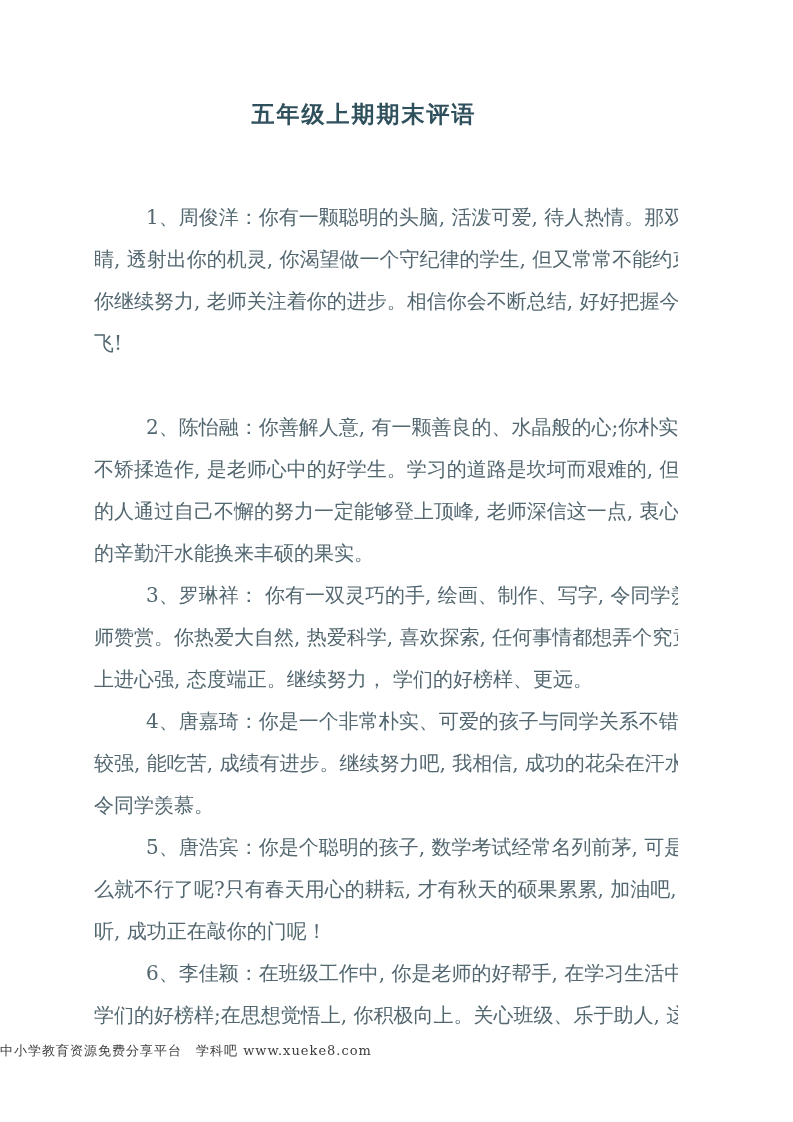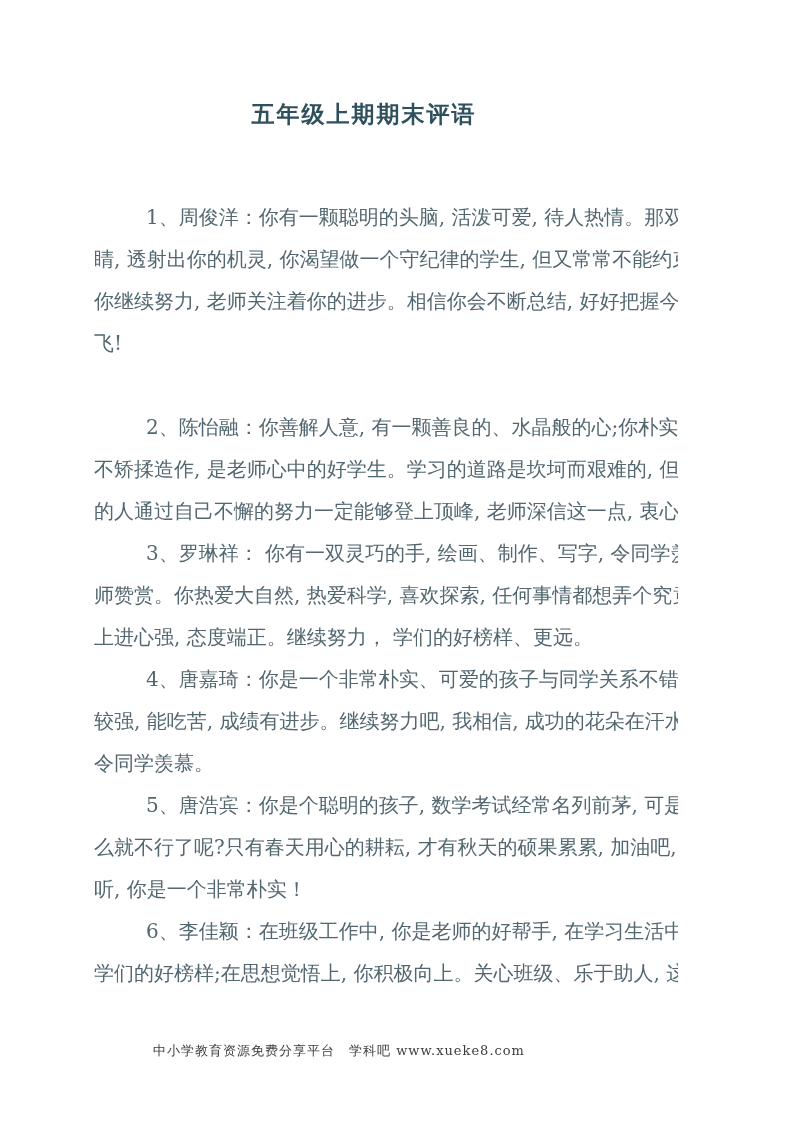--- a/index.html
+++ b/index.html
@@ -47,21 +47,21 @@
   .line.first { padding-left: 52px; }
   .line.short-last {
     text-align: left;
     text-align-last: left;
   }
   .footer {
     position: absolute;
     left: 0;
     top: 1042px;
     width: 100%;
-    text-align: center;
+    text-align: left;
     font-size: 13px;
     color: var(--footer-color, #3d3d3d);
     letter-spacing: 1px;
   }
 </style>
 </head>
 <body>
 
 <div class="page">
   <div class="doc-title">五年级上期期末评语</div>
@@ -70,35 +70,36 @@
       <div class="para gap-after">
         <div class="line first">1、周俊洋：你有一颗聪明的头脑, 活泼可爱, 待人热情。那双黑亮的眼</div>
         <div class="line">睛, 透射出你的机灵, 你渴望做一个守纪律的学生, 但又常常不能约束自己。望</div>
         <div class="line">你继续努力, 老师关注着你的进步。相信你会不断总结, 好好把握今天, 早日腾</div>
         <div class="line short-last">飞!</div>
       </div>
       <div class="para">
         <div class="line first">2、陈怡融：你善解人意, 有一颗善良的、水晶般的心;你朴实无华, 毫</div>
         <div class="line">不矫揉造作, 是老师心中的好学生。学习的道路是坎坷而艰难的, 但勤奋执着</div>
         <div class="line">的人通过自己不懈的努力一定能够登上顶峰, 老师深信这一点, 衷心地希望你</div>
+        <div class="line short-last">的辛勤汗水能换来丰硕的果实。</div>
       </div>
       <div class="para">
         <div class="line first">3、罗琳祥： 你有一双灵巧的手, 绘画、制作、写字, 令同学羡慕, 令老</div>
         <div class="line">师赞赏。你热爱大自然, 热爱科学, 喜欢探索, 任何事情都想弄个究竟。你学习</div>
         <div class="line short-last">上进心强, 态度端正。继续努力， 学们的好榜样、更远。</div>
       </div>
       <div class="para">
         <div class="line first">4、唐嘉琦：你是一个非常朴实、可爱的孩子与同学关系不错。自觉性</div>
         <div class="line">较强, 能吃苦, 成绩有进步。继续努力吧, 我相信, 成功的花朵在汗水的浇灌中</div>
         <div class="line short-last">令同学羡慕。</div>
       </div>
       <div class="para">
         <div class="line first">5、唐浩宾：你是个聪明的孩子, 数学考试经常名列前茅, 可是, 英语怎</div>
         <div class="line">么就不行了呢?只有春天用心的耕耘, 才有秋天的硕果累累, 加油吧, 努力吧！</div>
-        <div class="line short-last">听, 你是一个非常朴实！</div>
+        <div class="line short-last">听, 成功正在敲你的门呢！</div>
       </div>
       <div class="para">
         <div class="line first">6、李佳颖：在班级工作中, 你是老师的好帮手, 在学习生活中, 你是同</div>
         <div class="line">学们的好榜样;在思想觉悟上, 你积极向上。关心班级、乐于助人, 这是你身上</div>
       </div>
     </div>
 
   <div class="footer">中小学教育资源免费分享平台　学科吧 www.xueke8.com</div>
 </div>
 

